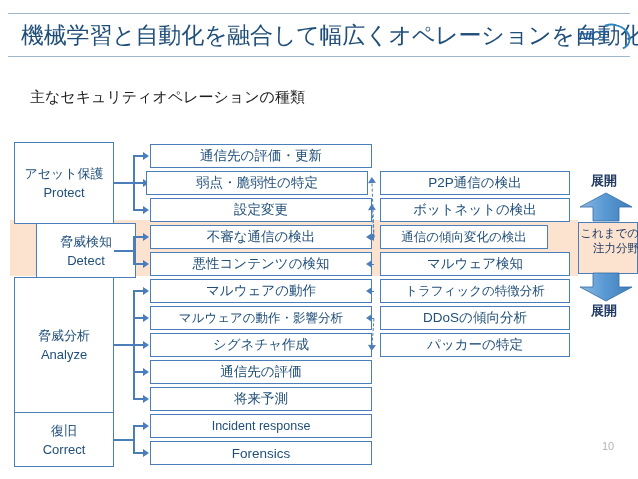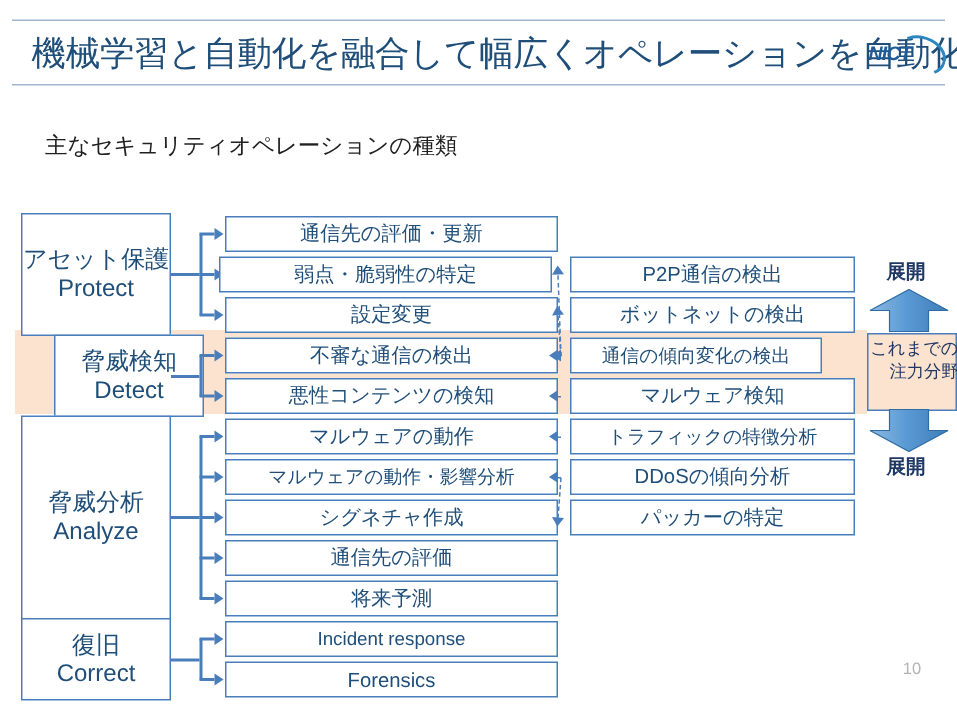--- a/index.html
+++ b/index.html
@@ -111,21 +111,21 @@
     border: 1px solid #4a7ebb;
     background: #ffffff;
     color: #1f4e79;
     display: flex;
     align-items: center;
     justify-content: center;
     white-space: nowrap;
     overflow: hidden;
   }
   .cat-box {
-    font-size: 16px;
+    font-size: 13px;
     line-height: 19px;
     text-align: center;
     flex-direction: column;
   }
   .cat-box .cat-ja,
   .cat-box .cat-en {
     display: block;
   }
   .op-box {
     font-size: 13.5px;

